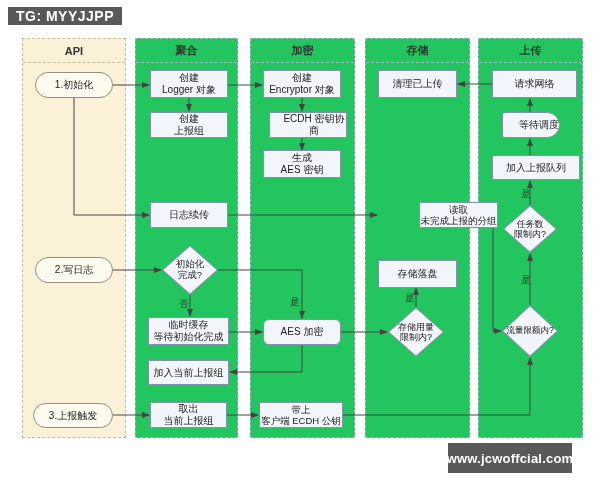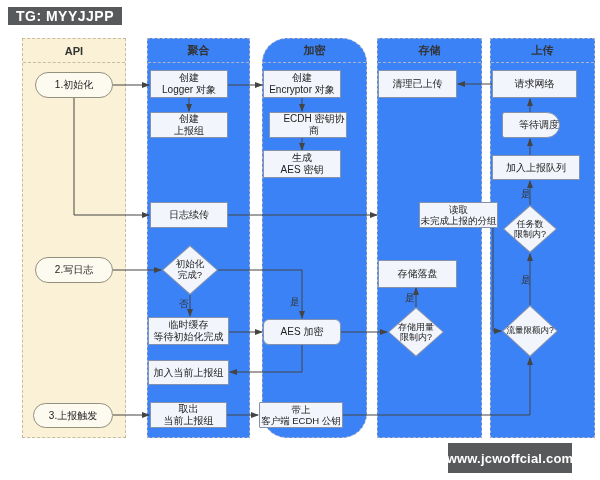--- a/index.html
+++ b/index.html
@@ -12,21 +12,21 @@
     position:absolute;background:#58595B;color:#fff;font-weight:bold;
     display:flex;align-items:center;justify-content:center;letter-spacing:.5px;
   }
   #title-badge{left:8px;top:7px;width:114px;height:18px;font-size:14px;}
   #watermark{left:448px;top:443px;width:124px;height:30px;font-size:13px;letter-spacing:.2px;}
   .lane{
     position:absolute;top:38px;height:400px;box-sizing:border-box;
     border:1px dashed #b3b7c2;
   }
   .lane.yellow{background:#FBF1D6;border-color:#c6bda1;}
-  .lane.blue{background:#3b82f6;border-color:#a9b2c9;margin-left:12px;}
+  .lane.blue{background:#22c55e;border-color:#a9b2c9;}
   .lane-head{
     height:23px;display:flex;align-items:center;justify-content:center;
     font-size:11px;font-weight:bold;color:#333;
     border-bottom:1px dashed inherit;
   }
   .lane.yellow .lane-head{border-bottom:1px dashed #c6bda1;}
   .lane.blue .lane-head{border-bottom:1px dashed #a9b2c9;}
   .node{
     position:absolute;box-sizing:border-box;background:#F2F5FB;border:1px solid #8592AC;
     display:flex;align-items:center;justify-content:center;text-align:center;
@@ -50,21 +50,21 @@
 <body>
 
 <div class="badge" id="title-badge">TG: MYYJJPP</div>
 
 <div class="lane yellow" style="left:22px;width:104px;">
   <div class="lane-head">API</div>
 </div>
 <div class="lane blue" style="left:135px;width:103px;">
   <div class="lane-head">聚合</div>
 </div>
-<div class="lane blue" style="left:250px;width:105px;border-radius:25px;">
+<div class="lane blue" style="left:250px;width:105px;">
   <div class="lane-head">加密</div>
 </div>
 <div class="lane blue" style="left:365px;width:105px;">
   <div class="lane-head">存储</div>
 </div>
 <div class="lane blue" style="left:478px;width:105px;">
   <div class="lane-head">上传</div>
 </div>
 
 <svg id="edges" width="600" height="480">

